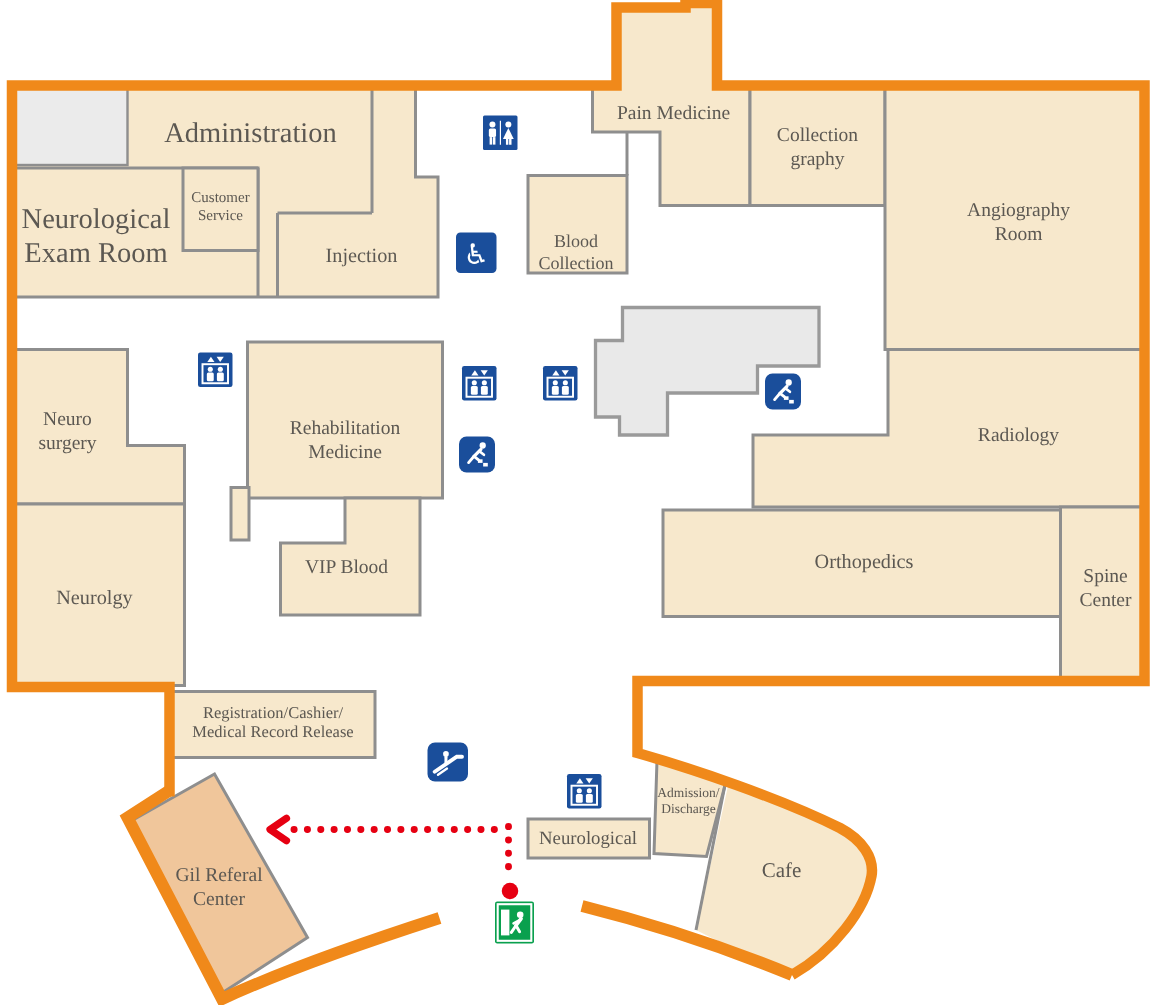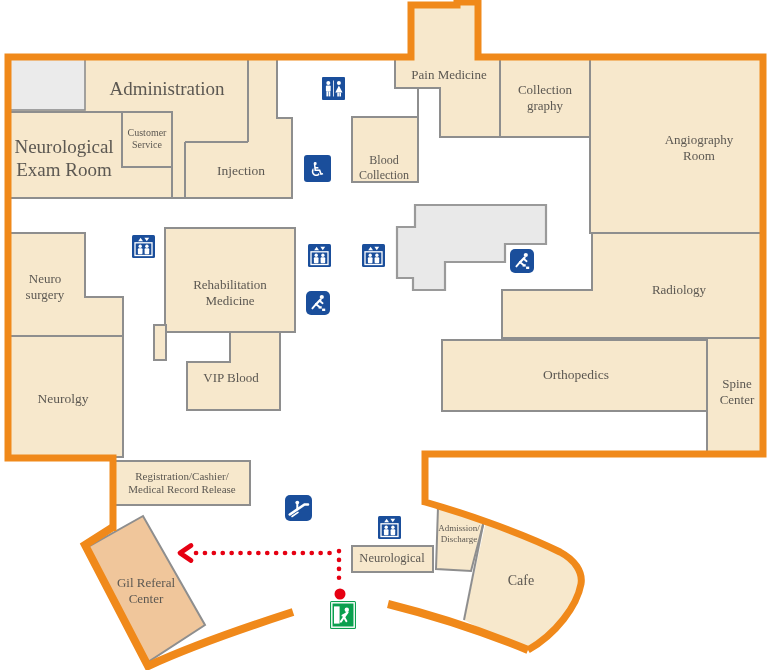--- a/index.html
+++ b/index.html
@@ -170,21 +170,21 @@
 <div class="lbl" style="left:64px;top:158px;font-size:19px">Neurological
 Exam Room</div>
 <div class="lbl" style="left:147px;top:139px;font-size:10px">Customer
 Service</div>
 <div class="lbl" style="left:241px;top:171px;font-size:13.5px">Injection</div>
 <div class="lbl" style="left:449px;top:75px;font-size:13px">Pain Medicine</div>
 <div class="lbl" style="left:545px;top:98px;font-size:13px">Collection
 graphy</div>
 <div class="lbl" style="left:384px;top:168px;font-size:12px">Blood
 Collection</div>
-<div class="lbl" style="left:699px;top:148px;font-size:13px">Angiography
+<div class="lbl" style="left:679px;top:148px;font-size:13px">Angiography
 Room</div>
 <div class="lbl" style="left:45px;top:287px;font-size:13px">Neuro
 surgery</div>
 <div class="lbl" style="left:230px;top:293px;font-size:13px">Rehabilitation
 Medicine</div>
 <div class="lbl" style="left:679px;top:290px;font-size:13px">Radiology</div>
 <div class="lbl" style="left:63px;top:399px;font-size:13.5px">Neurolgy</div>
 <div class="lbl" style="left:231px;top:378px;font-size:13px">VIP Blood</div>
 <div class="lbl" style="left:576px;top:375px;font-size:13.5px">Orthopedics</div>
 <div class="lbl" style="left:737px;top:392px;font-size:13px">Spine

